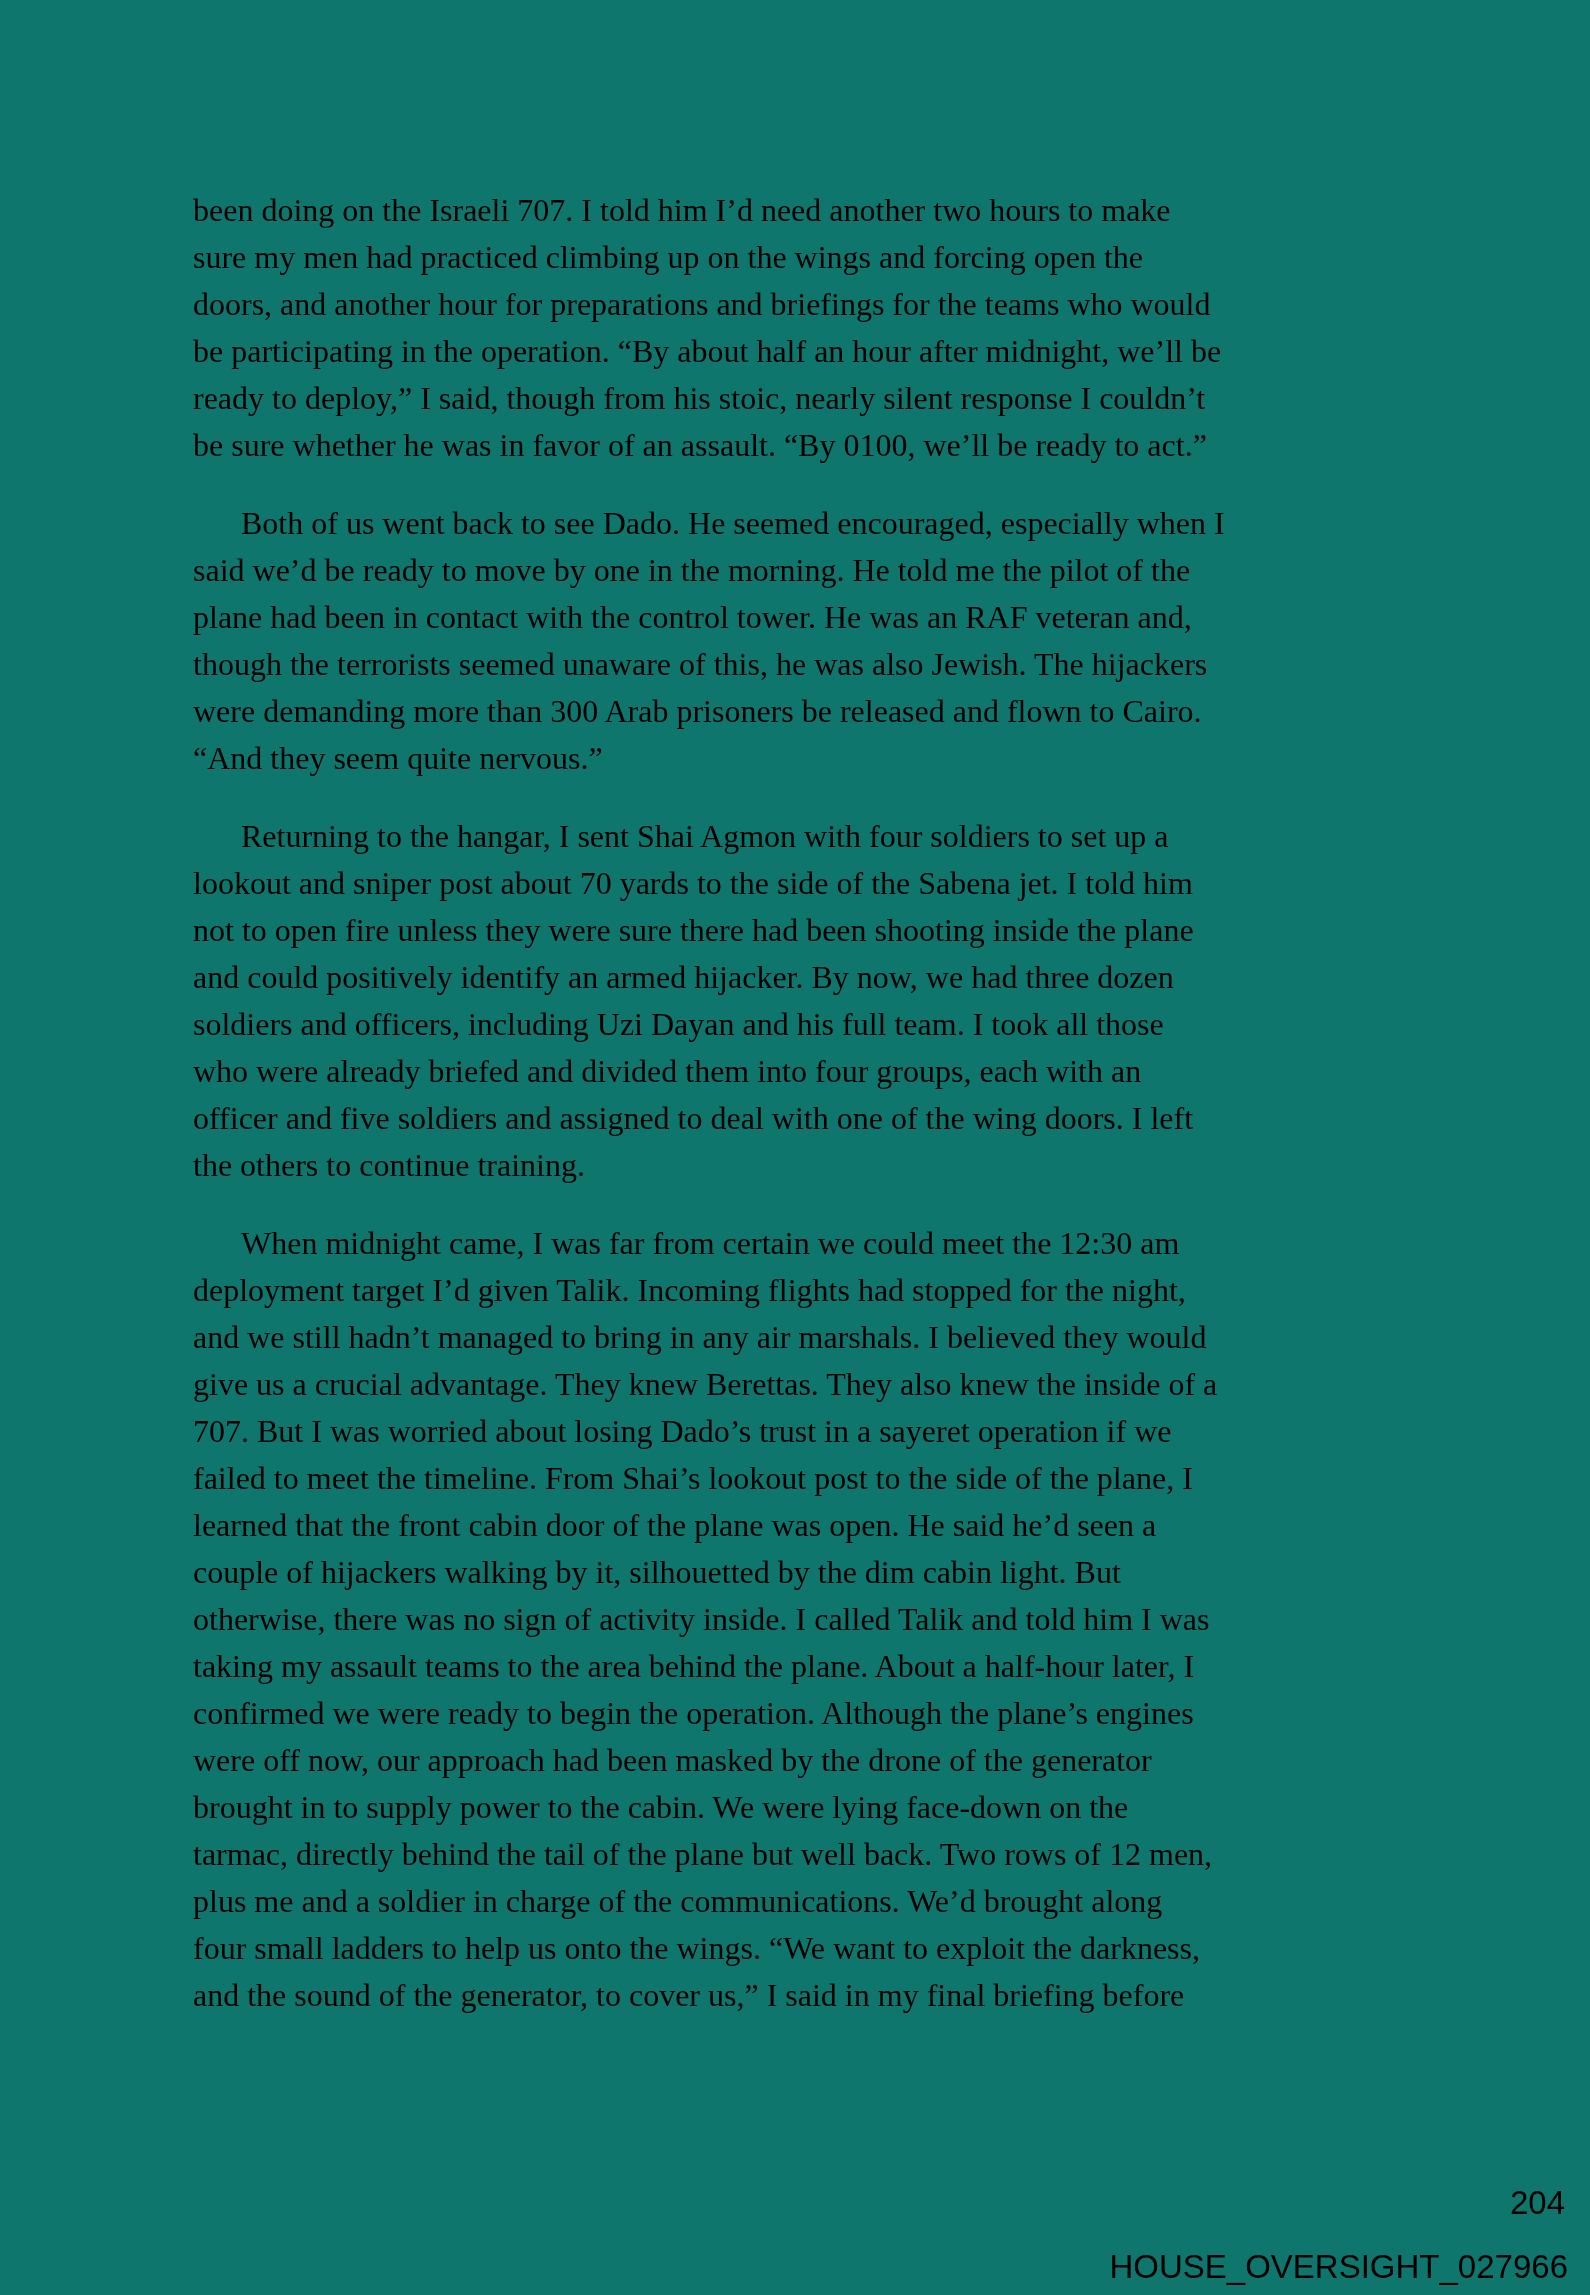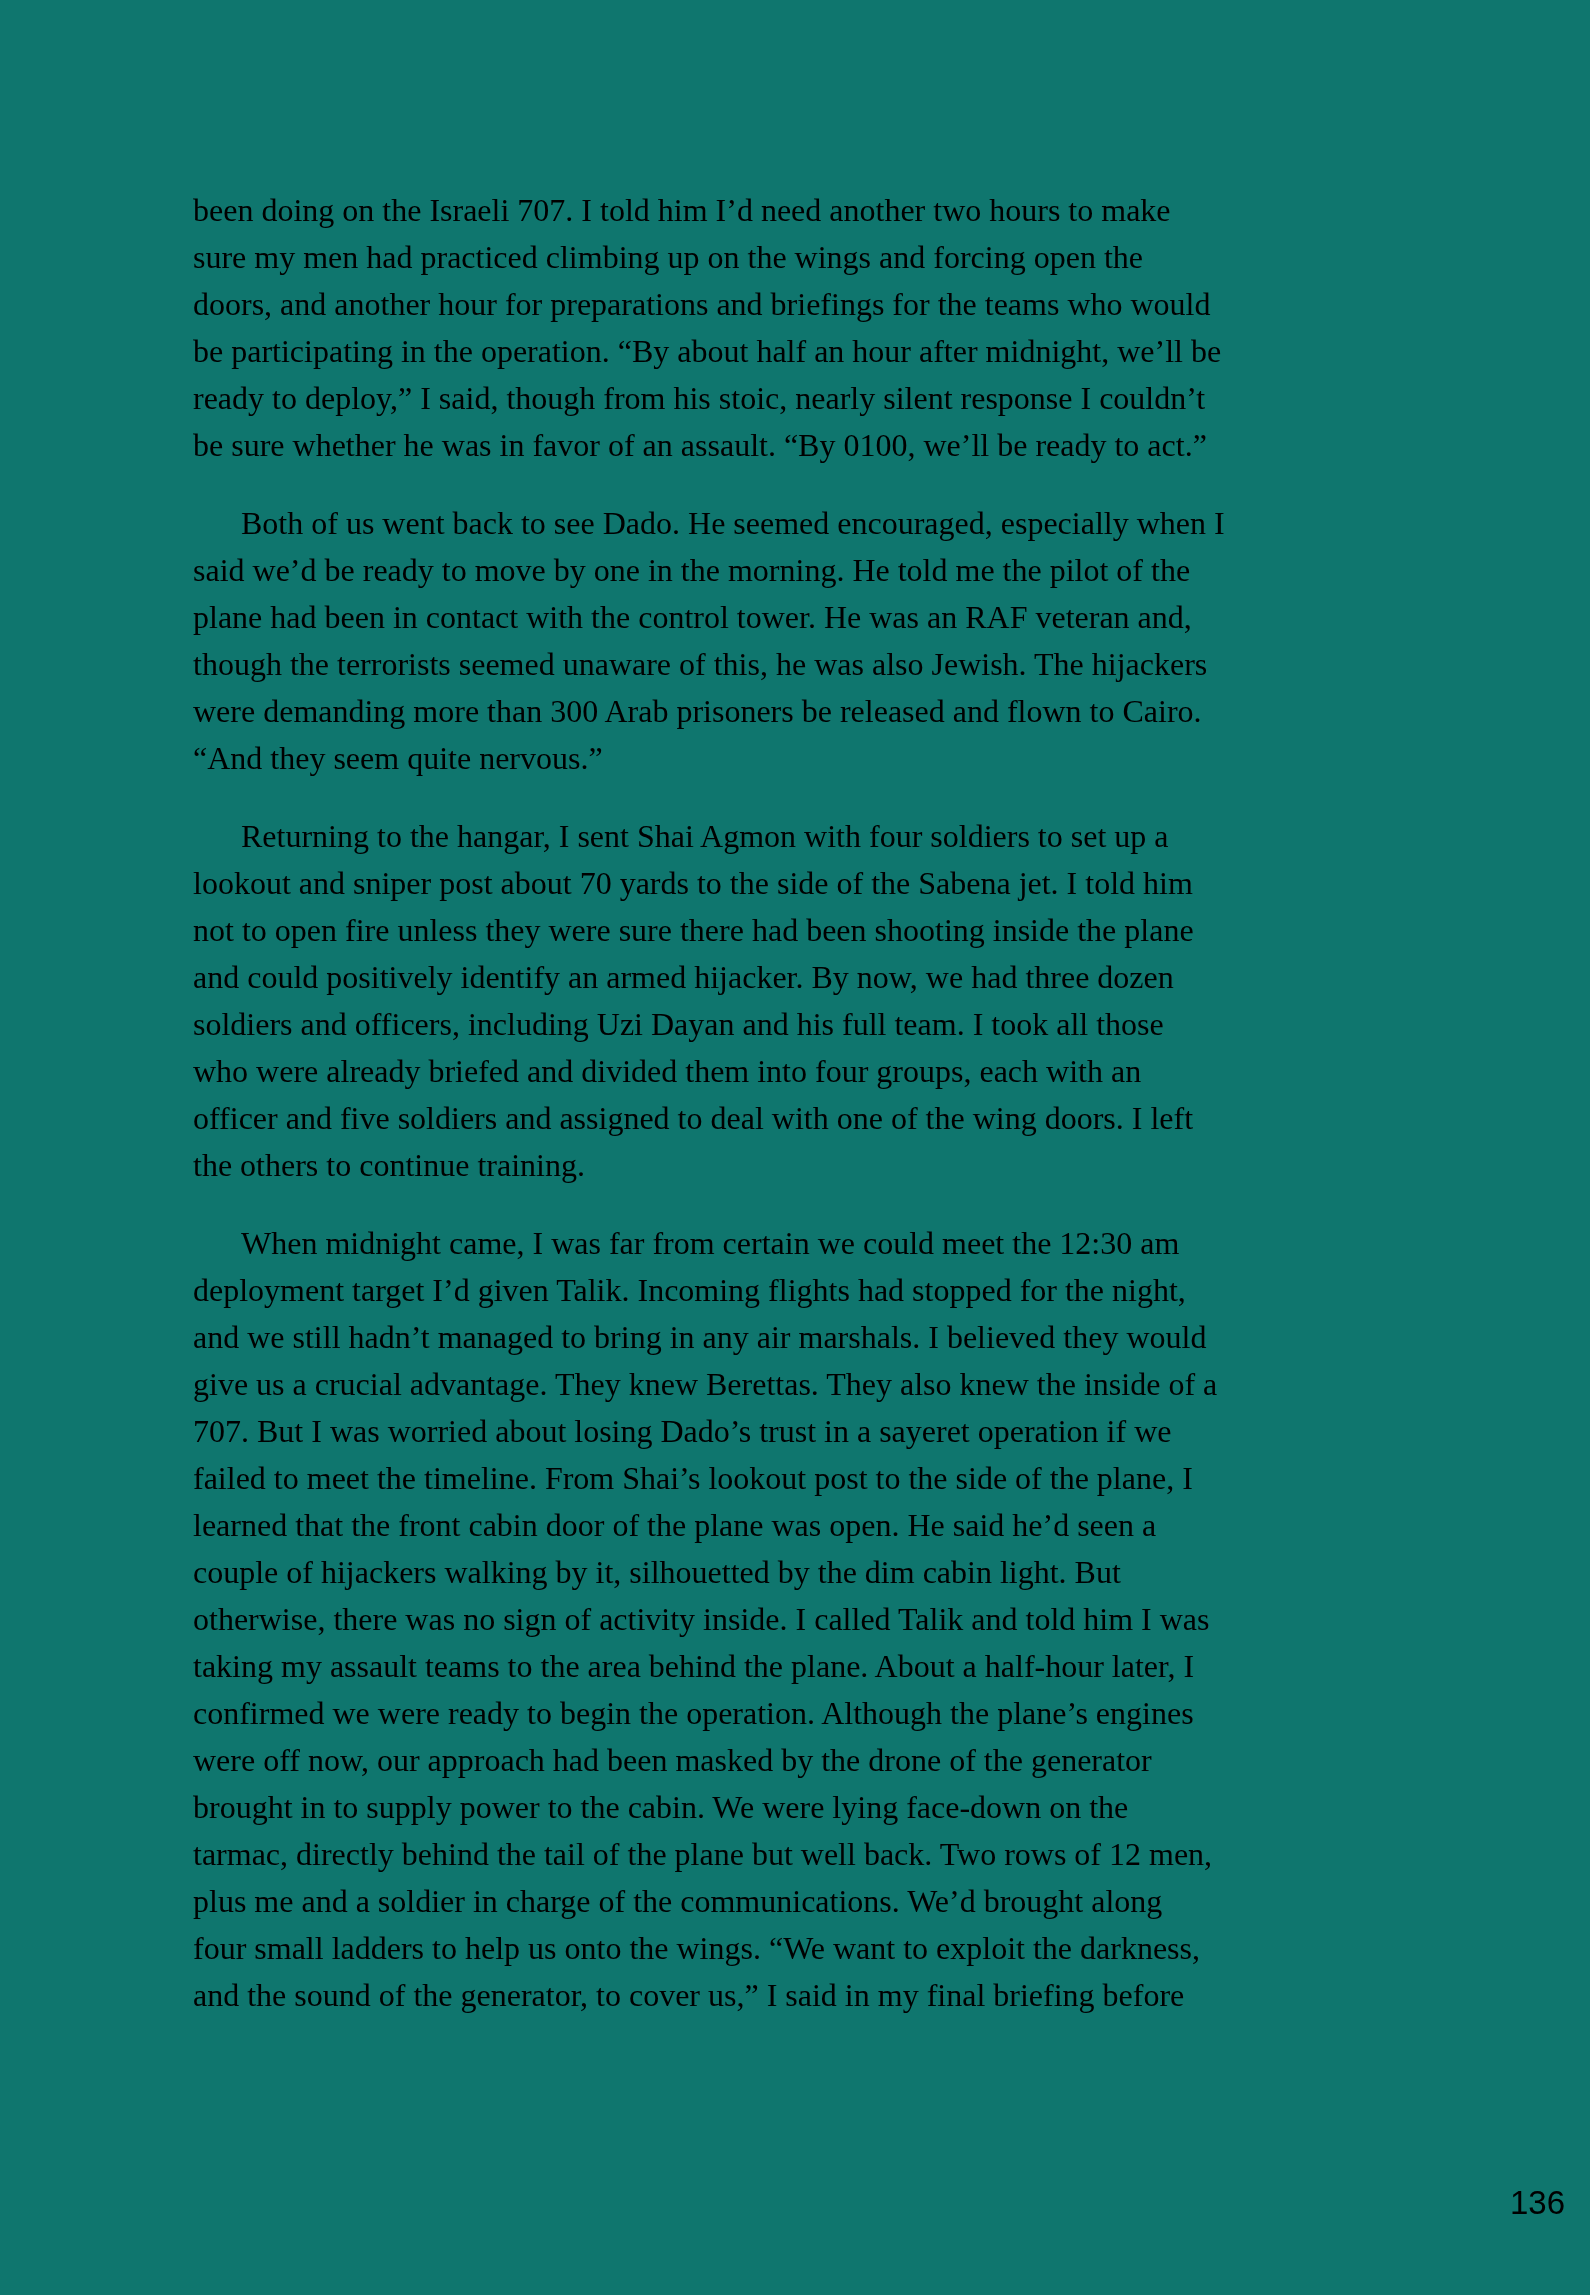--- a/index.html
+++ b/index.html
@@ -92,17 +92,18 @@
 taking my assault teams to the area behind the plane. About a half-hour later, I
 confirmed we were ready to begin the operation. Although the plane’s engines
 were off now, our approach had been masked by the drone of the generator
 brought in to supply power to the cabin. We were lying face-down on the
 tarmac, directly behind the tail of the plane but well back. Two rows of 12 men,
 plus me and a soldier in charge of the communications. We’d brought along
 four small ladders to help us onto the wings. “We want to exploit the darkness,
 and the sound of the generator, to cover us,” I said in my final briefing before</p>
   </div>
 
-  <div class="page-number">136</div>
+  <div class="page-number">204</div>
 
+  <div class="bates-footer">HOUSE_OVERSIGHT_027966</div>
 
 </div>
 
 
 </body></html>

